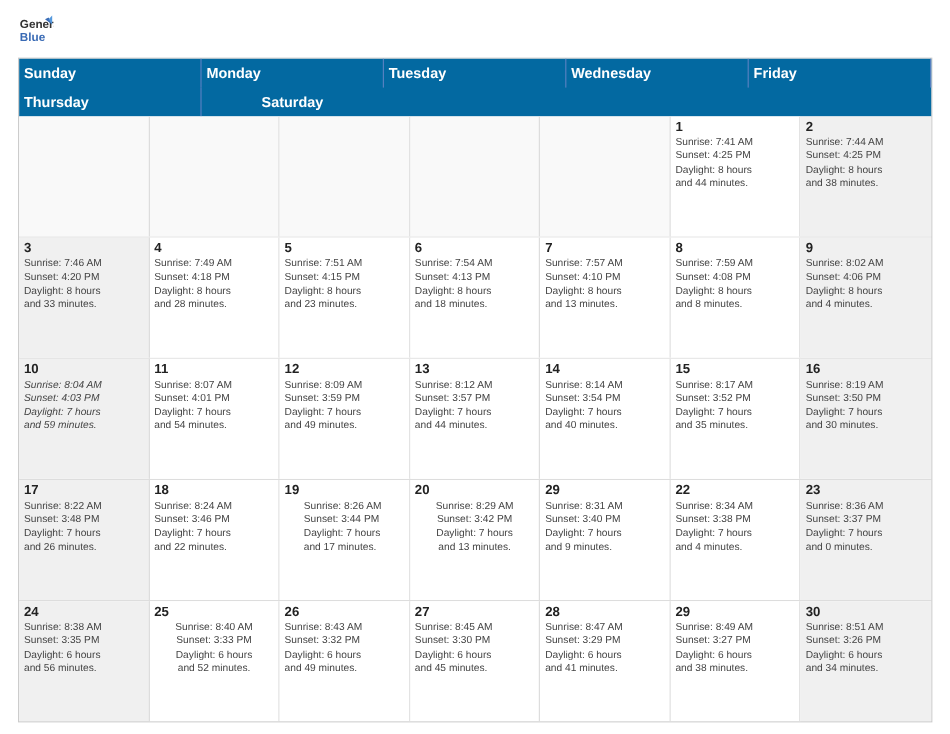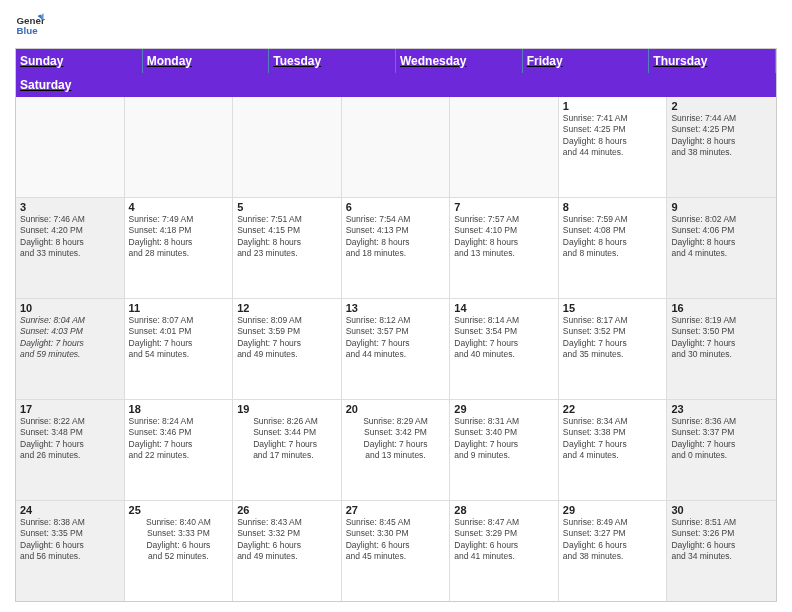--- a/index.html
+++ b/index.html
@@ -45,33 +45,32 @@
       color: #555;
     }
     .calendar {
       flex: 1;
       display: flex;
       flex-direction: column;
       border: 1px solid #ccc;
     }
     .cal-header {
       display: grid;
-      grid-template-columns: repeat(6, 1fr);
-      background: #6d28d9;
-      text-decoration: underline;
+      grid-template-columns: repeat(5, 1fr);
+      background: #0369a1;
     }
     .cal-header-cell {
       color: #fff;
       font-size: 12px;
       font-weight: bold;
       padding: 5px 4px;
       text-align: left;
       border-right: 1px solid #5580c0;
     }
-    .cal-header-cell:last-child { border-right: none; }
+    .cal-header-cell:last-child { border-right: none; margin-left: 46px; }
     .cal-body {
       flex: 1;
       display: flex;
       flex-direction: column;
     }
     .cal-row {
       display: grid;
       grid-template-columns: repeat(7, 1fr);
       flex: 1;
       border-bottom: 1px solid #ddd;

